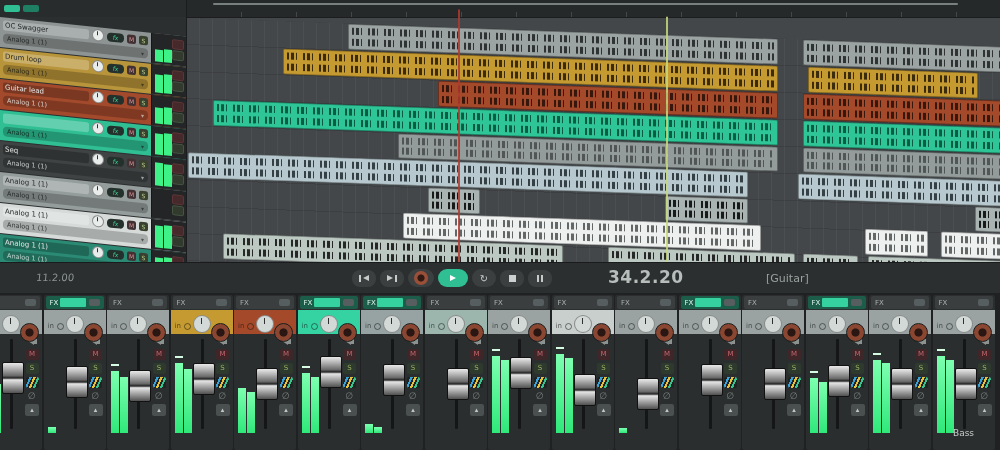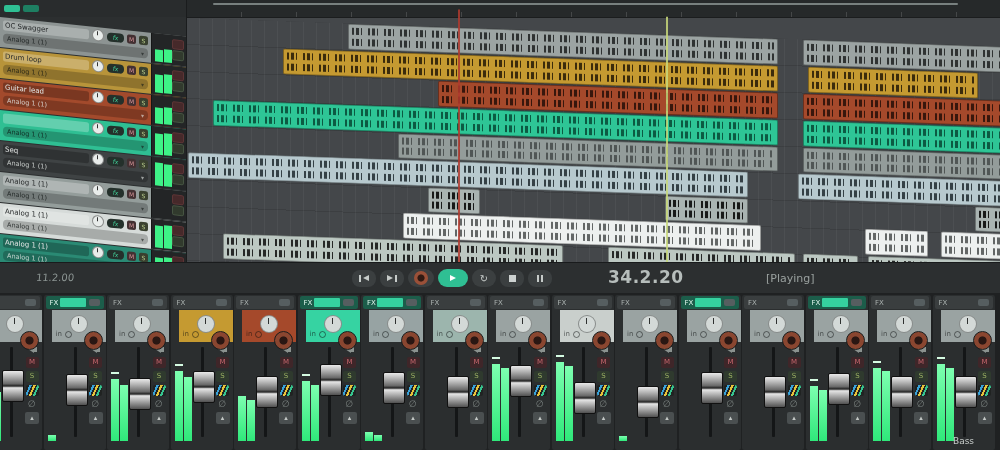--- a/index.html
+++ b/index.html
@@ -72,21 +72,21 @@
   
   .mixer{position:absolute;left:0;right:0;top:293px;bottom:0;background:#1f2122;overflow:hidden}
   .strip{position:absolute;top:2px;bottom:0;width:62px;background:#2b2e2f;border-radius:2px}
   .fxrow{position:relative;height:13px;margin:1px 2px;background:#3a3e3f;border-radius:2px;display:flex;
     align-items:center;padding:0 4px;box-sizing:border-box}
   .fxrow .fxlab{font-size:7px;color:#aab1af;flex:1}
   .fxrow .fxmini{width:11px;height:7px;background:#565e60;border-radius:2px}
   .fxrow.on{background:#1c5d4a}
   .fxrow.on::before{content:"";position:absolute;left:14px;top:2px;bottom:2px;width:26px;background:#35d19f;border-radius:1px}
   .fxrow.on .fxlab{color:#dff5ec}
-  .head{position:relative;height:32px;margin:0 0 1px 8px;background:#9aa3a2}
+  .head{position:relative;height:24px;margin:0 0 1px 0;background:#9aa3a2}
   .hknob{position:absolute;left:50%;top:5px;transform:translateX(-50%);width:16px;height:16px;border-radius:50%;
     background:#d3d9d7;border:1px solid rgba(0,0,0,.35)}
   .hknob::after{content:"";position:absolute;left:7px;top:2px;width:1px;height:6px;background:#2e3130}
   .inrow{position:absolute;left:4px;bottom:4px;display:flex;align-items:center;gap:3px}
   .inlab{font-size:7px;color:rgba(10,14,13,.6)}
   .incirc{width:7px;height:7px;border-radius:50%;border:1px solid rgba(10,14,13,.5);box-sizing:border-box}
   .arm{position:absolute;right:3px;bottom:-8px;width:17px;height:17px;border-radius:50%;
     background:radial-gradient(circle,#2a1713 0 30%,#8a4630 38% 70%,#56291d 76%);border:1px solid #1c1d1d;z-index:2}
   .sbody{position:relative;height:104px}
   .meter{position:absolute;bottom:6px;width:8px;background:linear-gradient(180deg,#7dffb0,#2fe87a)}
@@ -413,21 +413,21 @@
         </div>
       <div class="tbtn">
           <i class="stopsq"></i>
         </div>
       <div class="tbtn">
           <i class="vbar"></i>
           <i class="vbar"></i>
         </div>
     </div>
     <span class="tp-time-main">34.2.20</span>
-    <span class="tp-status">[Playing]</span>
+    <span class="tp-status">[Guitar]</span>
   </div>
 
   <div class="mixer" id="mixer">
       <div class="strip" style="left: -20px;">
     <div class="fxrow">
       <span class="fxlab">FX</span>
       <span class="fxmini"></span>
     </div>
     <div class="head" style="background: rgb(154, 163, 162);">
       <span class="hknob"></span>

